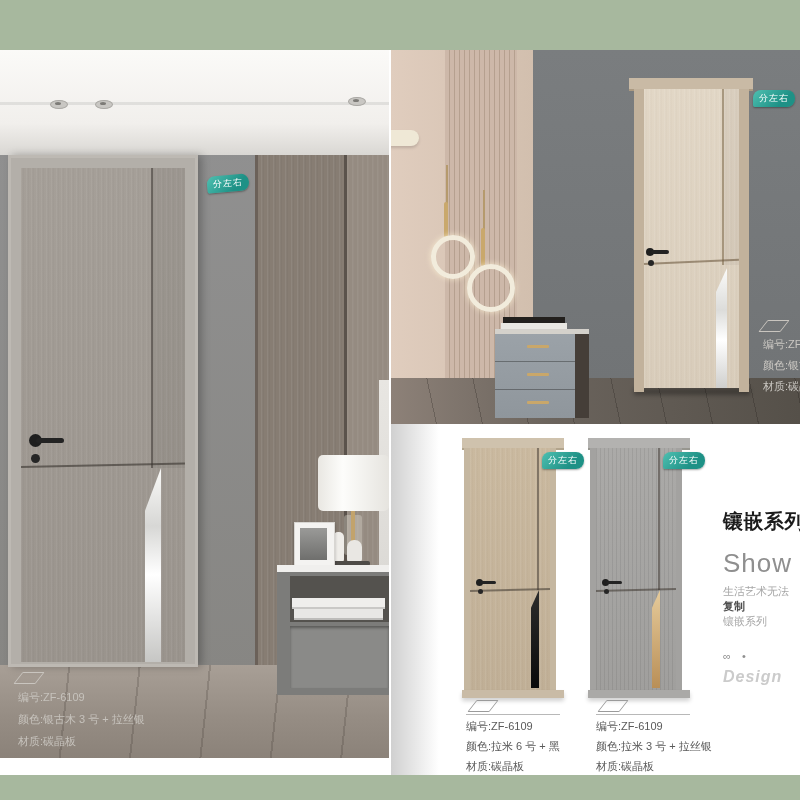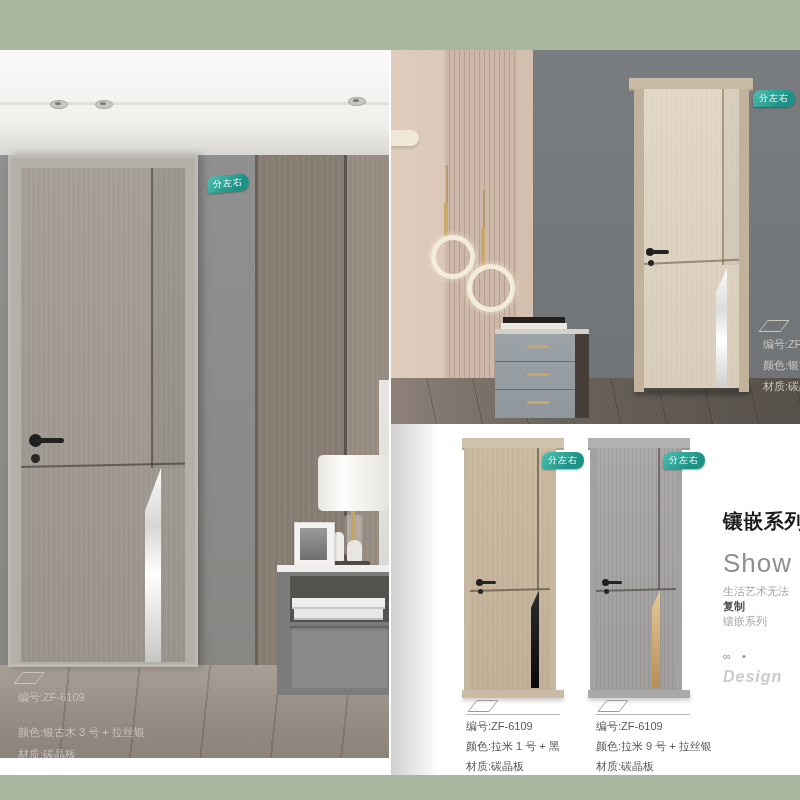--- a/index.html
+++ b/index.html
@@ -195,21 +195,21 @@
     <div class="abs lp-tablebody"></div>
     <div class="abs lp-shelf"></div>
     <div class="abs lp-book1"></div>
     <div class="abs lp-book2"></div>
     <div class="abs lp-drawer"></div>
 
     <div class="abs badge lp-badge">分左右</div>
     <div class="abs lp-info">
       <div class="plan-icon"></div>
       <div class="spec-line" style="margin-top:6px;">编号:ZF-6109</div>
-      <div class="spec-line" style="margin-top:20px;">颜色:银古木 3 号 + 拉丝银</div>
+      <div class="spec-line" style="margin-top:7px;">颜色:银古木 3 号 + 拉丝银</div>
       <div class="spec-line" style="margin-top:7px;">材质:碳晶板</div>
     </div>
   </div>
 
   <div class="abs trp">
     <div class="abs trp-wallgrey"></div>
     <div class="abs trp-beige"></div>
     <div class="abs trp-flute"></div>
     <div class="abs trp-walllamp"></div>
     <div class="abs trp-floor"></div>
@@ -281,29 +281,29 @@
     <div class="abs handle-rose" style="left:211px;top:155px;width:7px;height:7px;"></div>
     <div class="abs handle-bar" style="left:215px;top:157px;width:16px;height:3px;"></div>
     <div class="abs lock-dot" style="left:213px;top:165px;width:5px;height:5px;"></div>
     <div class="abs pd-sill pd-sill-b" style="left:197px;"></div>
     <div class="abs badge" style="left:272px;top:28px;">分左右</div>
 
     <div class="abs label" style="left:75px;top:276px;width:100px;">
       <div class="plan-icon dark" style="margin-left:6px;"></div>
       <div class="label-rule" style="width:94px;margin-top:2px;"></div>
       <div class="spec-line" style="margin-top:4px;">编号:ZF-6109</div>
-      <div class="spec-line" style="margin-top:5px;">颜色:拉米 1 号 + 黑</div>
+      <div class="spec-line" style="margin-top:5px;">颜色:拉米 6 号 + 黑</div>
       <div class="spec-line" style="margin-top:5px;">材质:碳晶板</div>
     </div>
 
     <div class="abs label" style="left:205px;top:276px;width:110px;">
       <div class="plan-icon dark" style="margin-left:6px;"></div>
       <div class="label-rule" style="width:94px;margin-top:2px;"></div>
       <div class="spec-line" style="margin-top:4px;">编号:ZF-6109</div>
-      <div class="spec-line" style="margin-top:5px;">颜色:拉米 9 号 + 拉丝银</div>
+      <div class="spec-line" style="margin-top:5px;">颜色:拉米 3 号 + 拉丝银</div>
       <div class="spec-line" style="margin-top:5px;">材质:碳晶板</div>
     </div>
 
     <div class="abs sp">
       <div class="abs sp-title" style="top:0;">镶嵌系列</div>
       <div class="abs sp-show">Show</div>
       <div class="abs sp-line" style="top:76px;">生活艺术无法</div>
       <div class="abs sp-line bold" style="top:91px;">复制</div>
       <div class="abs sp-line" style="top:106px;">镶嵌系列</div>
       <div class="abs sp-sym">∞ •</div>

